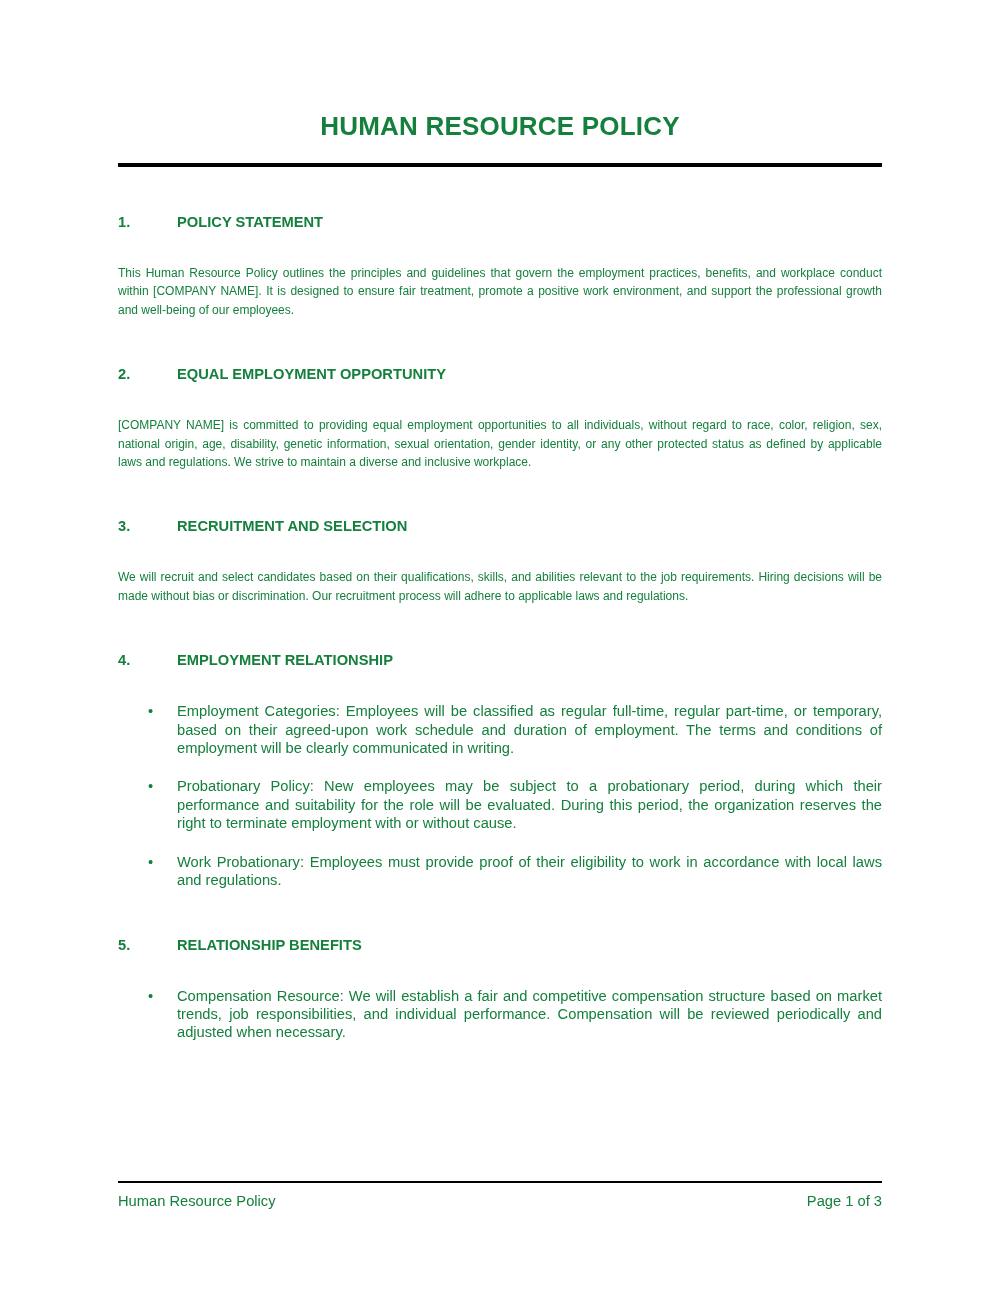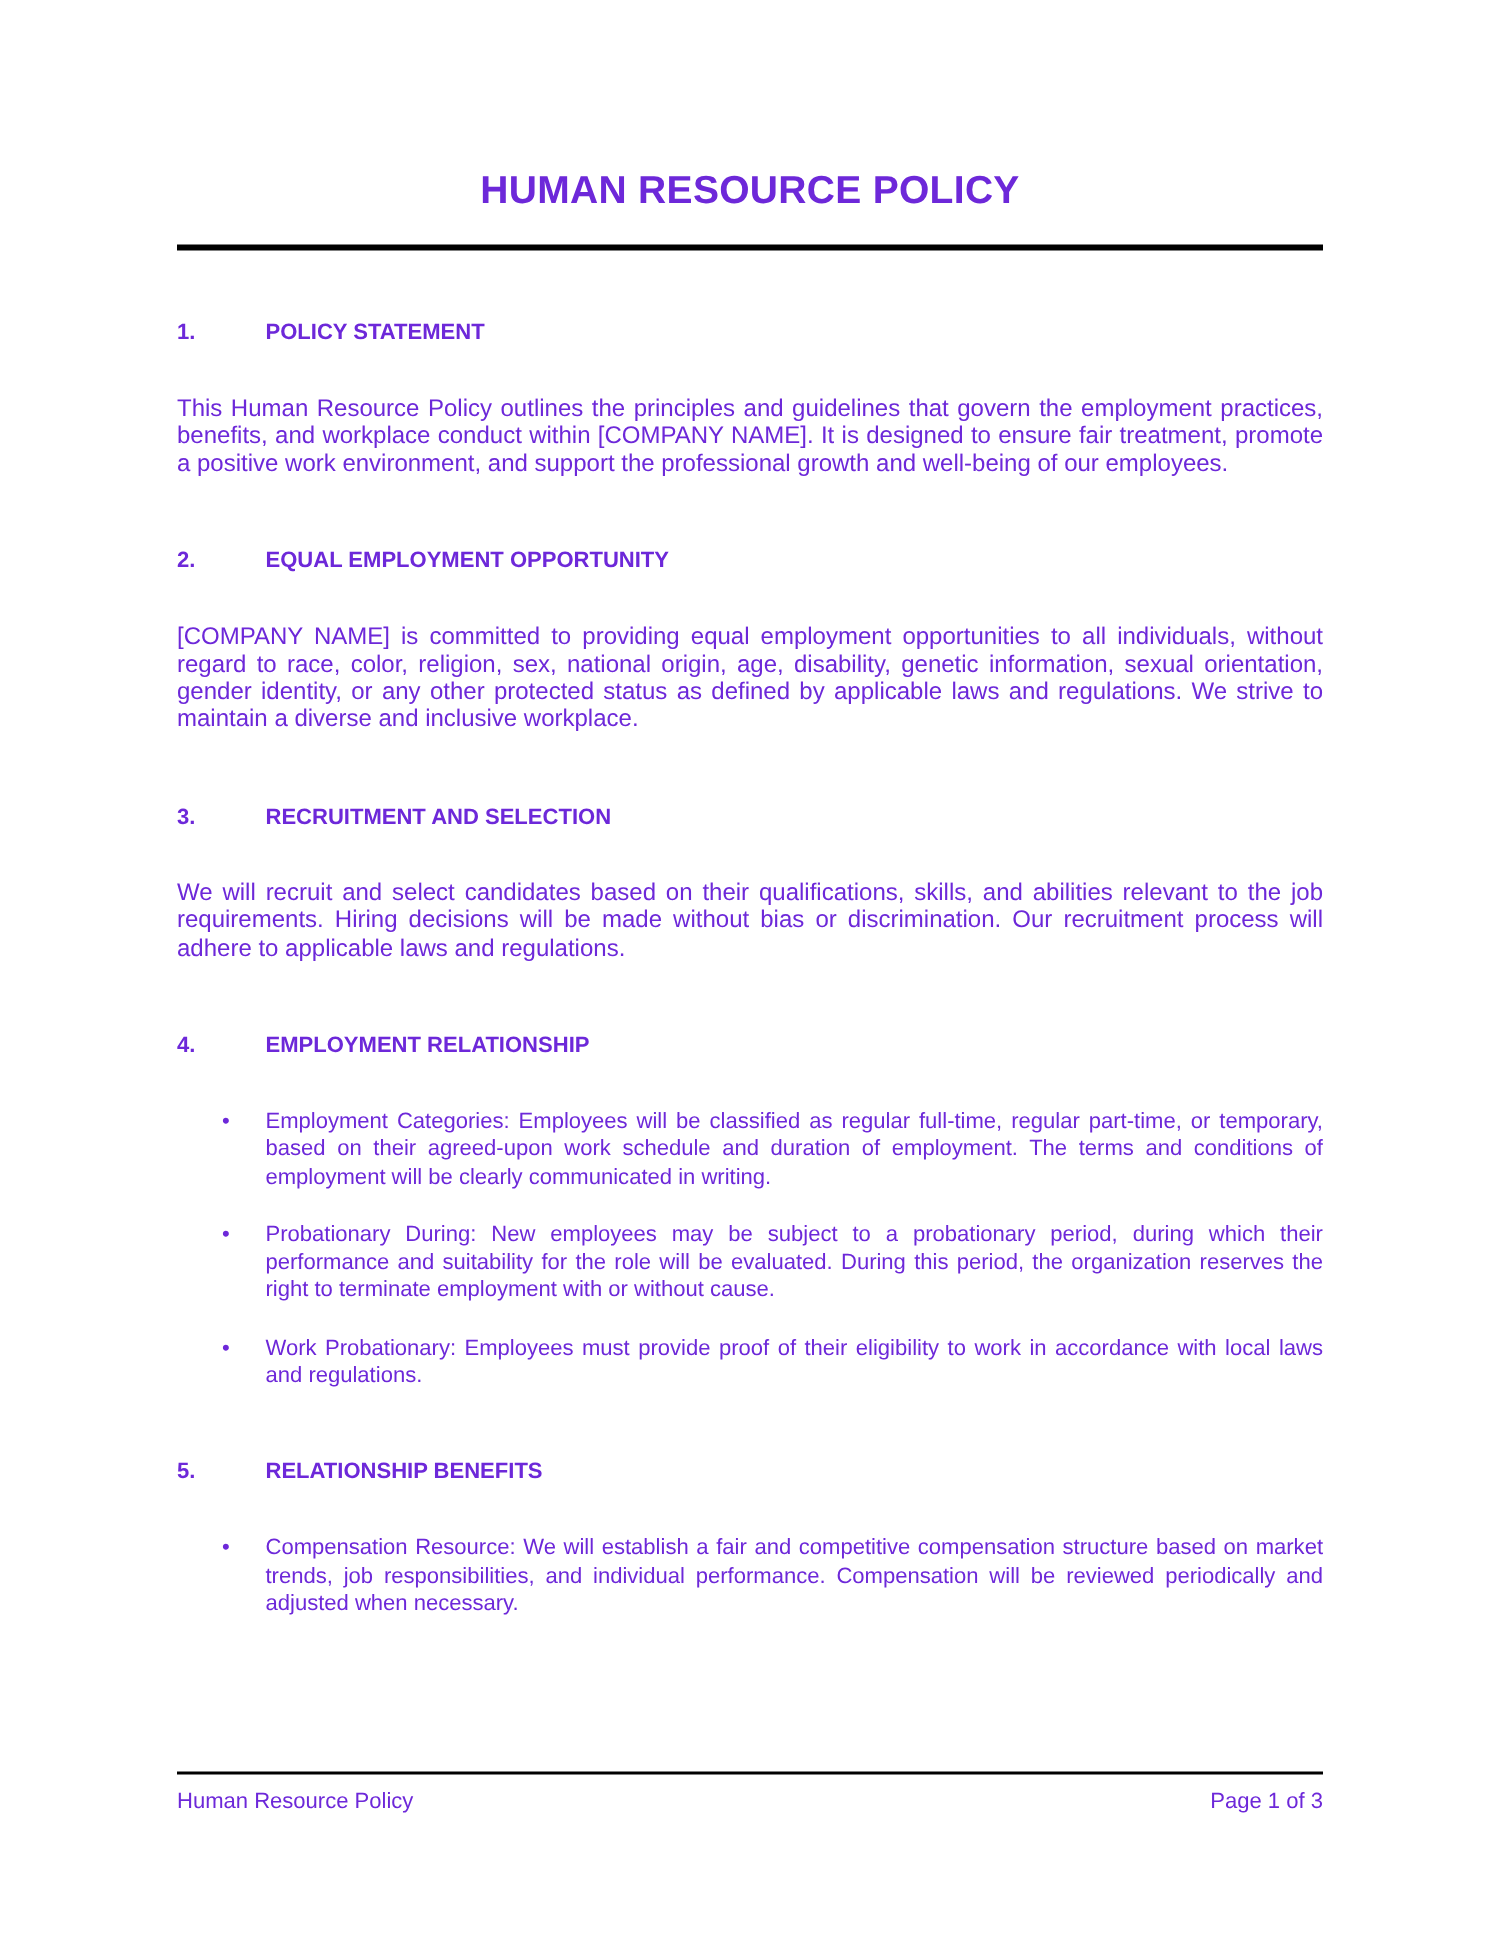--- a/index.html
+++ b/index.html
@@ -1,21 +1,21 @@
 <!DOCTYPE html>
 <html><head>
 <meta charset="utf-8">
 <style>
   html, body { margin: 0; padding: 0; background: #ffffff; }
   .page {
     position: relative;
     width: 1000px;
     height: 1290px;
     background: #ffffff;
-    color: #6d28d9;
+    color: #15803d;
     font-family: "Liberation Sans", sans-serif;
     overflow: hidden;
   }
   .content { padding: 0 118px; }
   .doc-title {
     padding-top: 110px;
     text-align: center;
     font-weight: 700;
     font-size: 26px;
     line-height: 32px;
@@ -30,21 +30,21 @@
     display: flex;
     font-weight: 700;
     font-size: 14.7px;
     line-height: 19px;
     margin-top: 46px;
   }
   .sec:first-of-type .sec-heading { margin-top: 55px; }
   .sec-num { width: 59px; flex-shrink: 0; }
   .para {
     margin: 32px 0 0 0;
-    font-size: 16px;
+    font-size: 12px;
     line-height: 18.4px;
     text-align: justify;
   }
   .bullet-list { margin: 0; }
   .bullet-item {
     display: flex;
     padding-left: 30px;
     margin-top: 20px;
     font-size: 14.7px;
     line-height: 18.4px;
@@ -108,21 +108,21 @@
         <div class="bullet-item">
           <span class="bullet-marker">•</span>
           <span class="bullet-body">
             <span class="bullet-label">Employment Categories:</span>
             <span>Employees will be classified as regular full-time, regular part-time, or temporary, based on their agreed-upon work schedule and duration of employment. The terms and conditions of employment will be clearly communicated in writing.</span>
           </span>
         </div>
         <div class="bullet-item">
           <span class="bullet-marker">•</span>
           <span class="bullet-body">
-            <span class="bullet-label">Probationary During:</span>
+            <span class="bullet-label">Probationary Policy:</span>
             <span>New employees may be subject to a probationary period, during which their performance and suitability for the role will be evaluated. During this period, the organization reserves the right to terminate employment with or without cause.</span>
           </span>
         </div>
         <div class="bullet-item">
           <span class="bullet-marker">•</span>
           <span class="bullet-body">
             <span class="bullet-label">Work Probationary:</span>
             <span>Employees must provide proof of their eligibility to work in accordance with local laws and regulations.</span>
           </span>
         </div>

